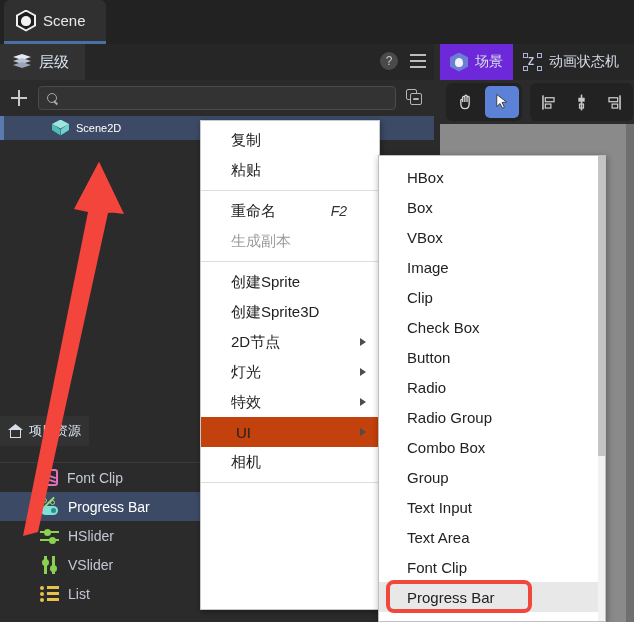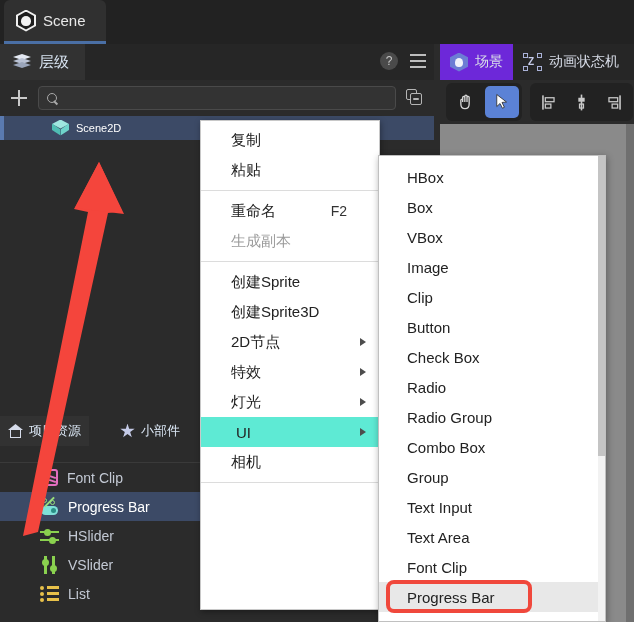--- a/index.html
+++ b/index.html
@@ -272,23 +272,23 @@
   .ctx {
     position: absolute; left: 200px; top: 120px; width: 180px; height: 490px;
     background: #ffffff; border: 1px solid #c8c8c8;
     box-shadow: 1px 2px 6px rgba(0,0,0,0.35);
     padding: 4px 0;
   }
   .ctx .mi {
     height: 30px; display: flex; align-items: center; position: relative;
     padding-left: 30px; font-size: 15px; color: #222222;
   }
-  .ctx .mi.hl { background: #5eead4; padding-left: 35px; }
+  .ctx .mi.hl { background: #c2410c; padding-left: 35px; }
   .ctx .mi.disabled { color: #9b9b9b; }
-  .ctx .mi .sc { position: absolute; right: 32px; font-size: 14px; color: #333; }
+  .ctx .mi .sc { position: absolute; right: 32px; font-size: 14px; color: #333; font-style: italic; }
   .ctx .mi .arw {
     position: absolute; right: 13px; width: 0; height: 0;
     border-left: 6px solid #4d4d4d; border-top: 4.5px solid transparent; border-bottom: 4.5px solid transparent;
   }
   .ctx .sep { height: 1px; background: #dcdcdc; margin: 5px 0; }
 
   
   .sub {
     position: absolute; left: 378px; top: 155px; width: 228px; height: 467px;
     background: #ffffff; border: 1px solid #c0c0c0;
@@ -377,24 +377,20 @@
   </div>
 
   <div class="widget-panel">
     <div class="widget-tabbar">
       <div class="wtab t1 active">
         <span class="home-ico">
             <span class="roof"></span>
             <span class="body"></span>
           </span>
         <span class="label">项目资源</span>
-      </div>
-      <div class="wtab t2">
-        <span class="star-ico"></span>
-        <span class="label">小部件</span>
       </div>
     </div>
 
     <div class="wlist">
       <div class="wrow">
         <span class="ico-fontclip">
           <span class="fr"></span>
             <span class="b1"></span>
             <span class="b2"></span>
             <span class="b3"></span>
@@ -526,25 +522,25 @@
       <span>创建Sprite</span>
     </div>
     <div class="mi">
       <span>创建Sprite3D</span>
     </div>
     <div class="mi">
       <span>2D节点</span>
       <span class="arw"></span>
     </div>
     <div class="mi">
+      <span>灯光</span>
+      <span class="arw"></span>
+    </div>
+    <div class="mi">
       <span>特效</span>
-      <span class="arw"></span>
-    </div>
-    <div class="mi">
-      <span>灯光</span>
       <span class="arw"></span>
     </div>
     <div class="mi hl">
       <span>UI</span>
       <span class="arw"></span>
     </div>
     <div class="mi">
       <span>相机</span>
     </div>
     <div class="sep"></div>
@@ -560,24 +556,24 @@
     <div class="mi">
         <span>VBox</span>
       </div>
     <div class="mi">
         <span>Image</span>
       </div>
     <div class="mi">
         <span>Clip</span>
       </div>
     <div class="mi">
+        <span>Check Box</span>
+      </div>
+    <div class="mi">
         <span>Button</span>
-      </div>
-    <div class="mi">
-        <span>Check Box</span>
       </div>
     <div class="mi">
         <span>Radio</span>
       </div>
     <div class="mi">
         <span>Radio Group</span>
       </div>
     <div class="mi">
         <span>Combo Box</span>
       </div>

